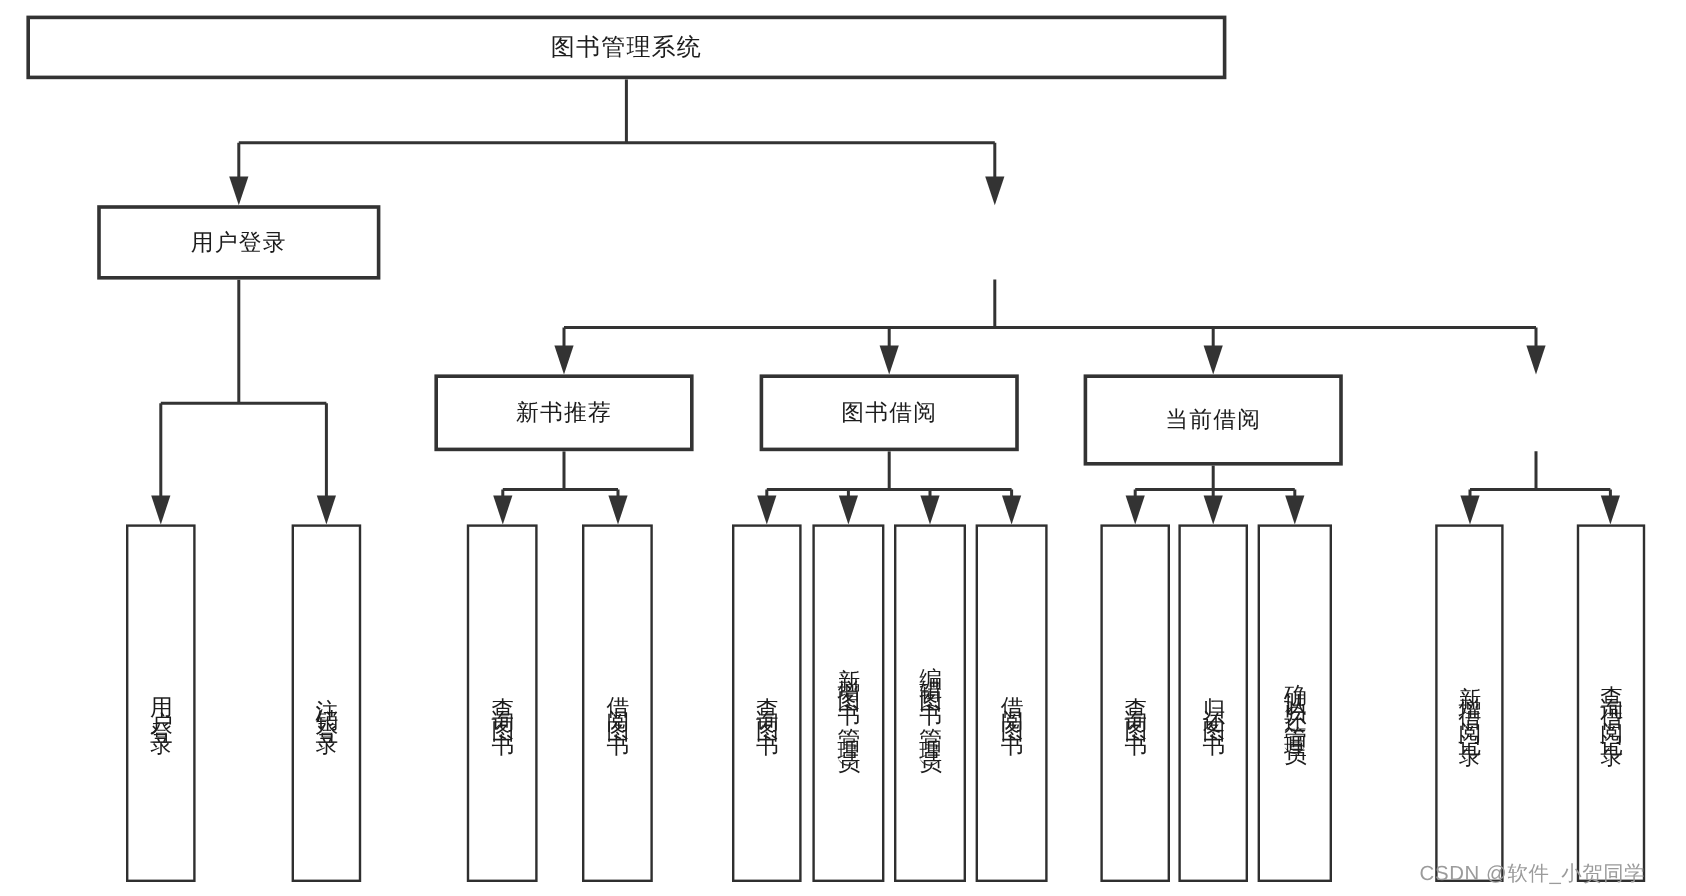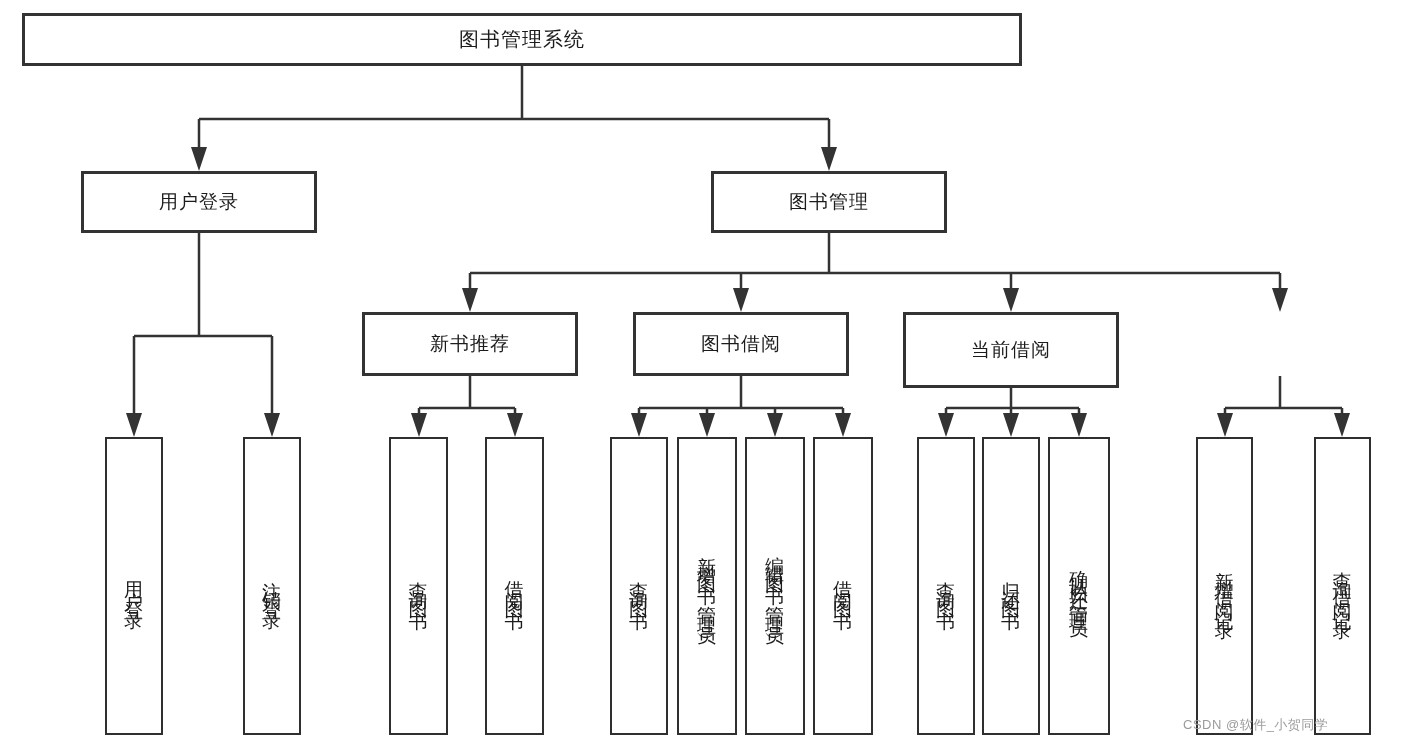--- a/index.html
+++ b/index.html
@@ -51,21 +51,21 @@
     font-size: 19px;
     line-height: 1;
     letter-spacing: 10px;
     color: #1c1c1c;
     white-space: nowrap;
   }
   #watermark {
     position: absolute;
     left: 1183px;
     top: 716px;
-    font-size: 13px;
+    font-size: 17px;
     letter-spacing: 0.5px;
     color: #9b9b9b;
     white-space: nowrap;
   }
 </style>
 </head>
 <body>
 
 <div id="canvas">
 
@@ -101,23 +101,20 @@
       <polygon points="1334,413 1350,413 1342,437"></polygon>
     </g>
   </svg>
 
   <div class="hbox" style="left:22px; top:13px; width:1000px; height:53px; font-size:20px;">
     <span>图书管理系统</span>
   </div>
 
   <div class="hbox" style="left:81px; top:171px; width:236px; height:62px;">
     <span>用户登录</span>
-  </div>
-  <div class="hbox" style="left:711px; top:171px; width:236px; height:62px;">
-    <span>图书管理</span>
   </div>
 
   <div class="hbox" style="left:633px; top:312px; width:216px; height:64px;">
     <span>图书借阅</span>
   </div>
   <div class="hbox" style="left:362px; top:312px; width:216px; height:64px;">
     <span>新书推荐</span>
   </div>
   <div class="hbox" style="left:903px; top:312px; width:216px; height:76px;">
     <span>当前借阅</span>

